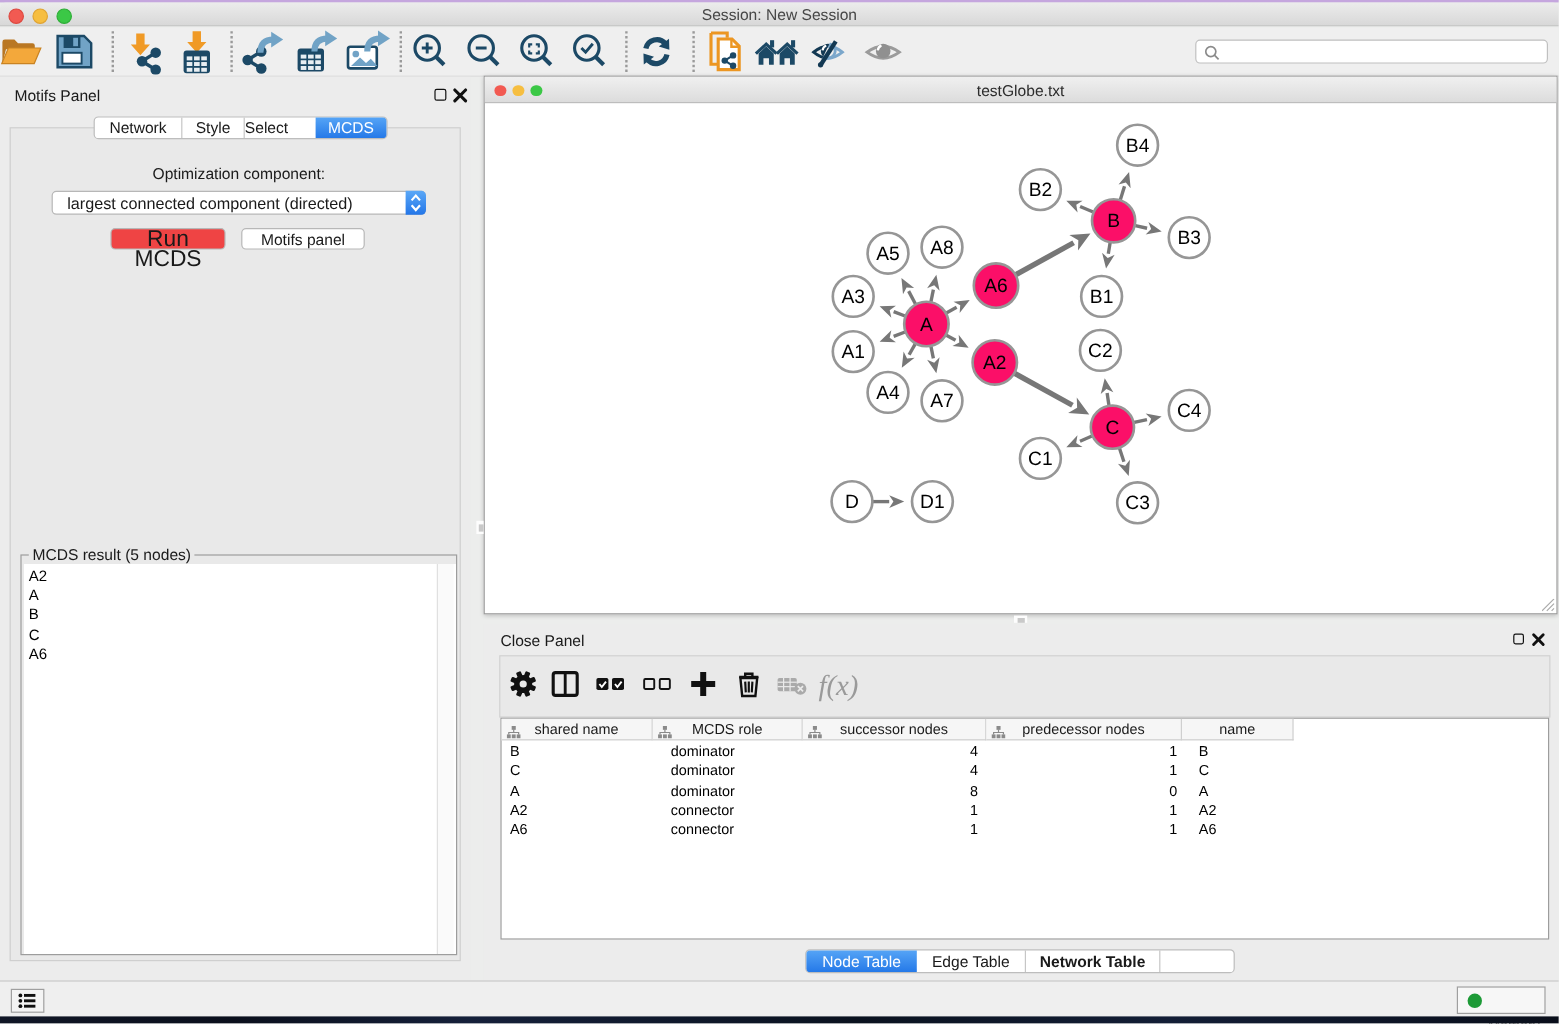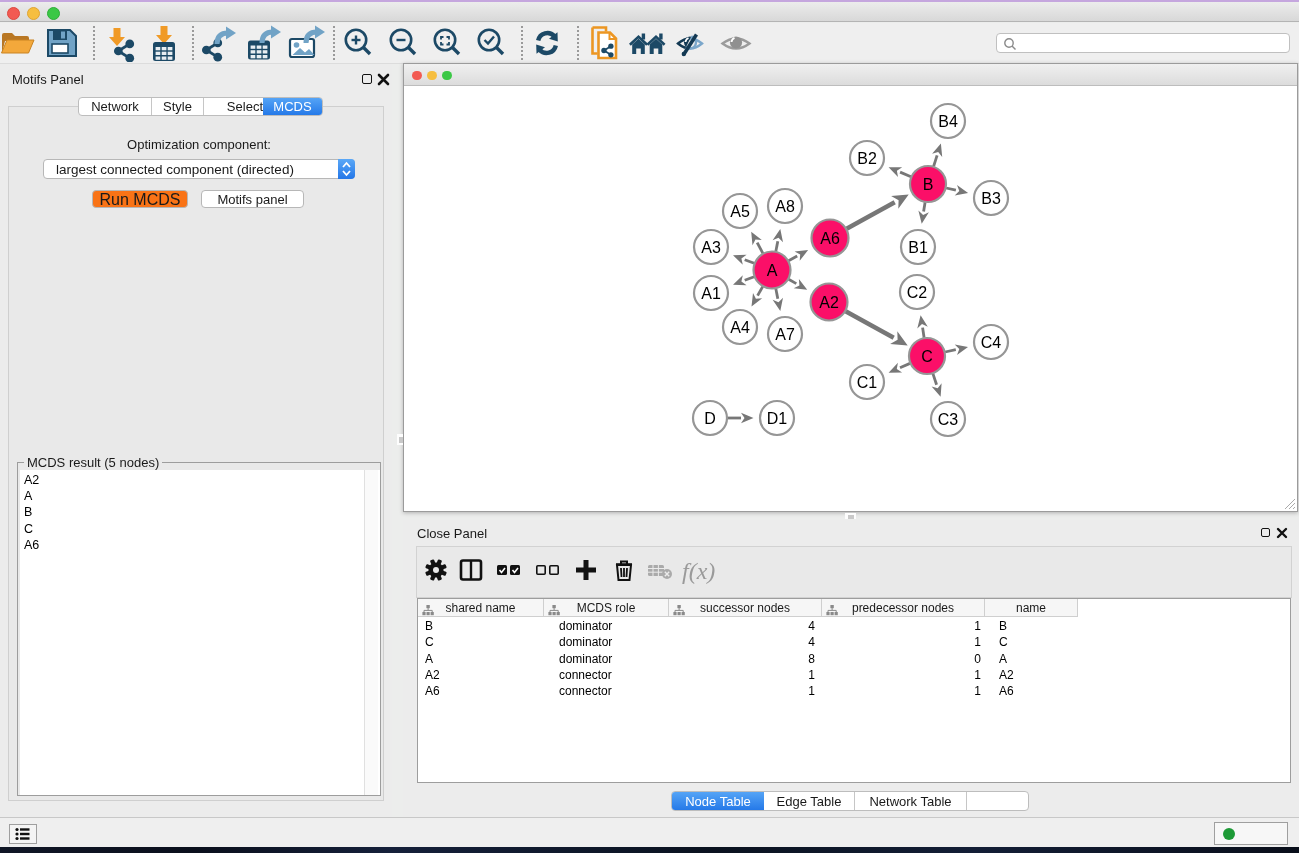--- a/index.html
+++ b/index.html
@@ -3,20 +3,21 @@
 * { margin:0; padding:0; box-sizing:border-box; }
 html,body { width:1299px; height:853px; overflow:hidden; font-family:"Liberation Sans",sans-serif; }
 body { position:relative; background:#ecedec; }
 .abs { position:absolute; }
 </style></head><body>
 <div class="abs" style="left:0;top:0;width:1299px;height:2px;background:#c5a6de;"></div>
 <div class="abs" style="left:0;top:2px;width:1299px;height:20px;background:linear-gradient(#ececec,#d8d8d8);border-bottom:1px solid #b4b4b4;border-radius:5px 5px 0 0;">
 <div class="abs" style="left:6.5px;top:5px;width:13px;height:13px;border-radius:50%;background:#f25a52;border:0.5px solid #dd4940;"></div>
 <div class="abs" style="left:26.5px;top:5px;width:13px;height:13px;border-radius:50%;background:#f6be40;border:0.5px solid #e0a432;"></div>
 <div class="abs" style="left:46.5px;top:5px;width:13px;height:13px;border-radius:50%;background:#3bc846;border:0.5px solid #2fae38;"></div>
+<div style="text-align:center;font-size:13px;color:#464646;padding-top:3px;">Session: New Session</div>
 </div>
 <div class="abs" style="left:0;top:23px;width:1299px;height:41px;background:#efefef;border-bottom:1px solid #dcdcdc;"></div>
 <div class="abs" style="left:-1.0px;top:24.0px;width:42px;height:38px;"><svg width="38" height="38" viewBox="0 0 38 38">
 <path d="M3 29 V11 q0-2 2-2 h8 l3 3 h12 q2 0 2 2 v3 H6 Z" fill="#b97723"></path>
 <path d="M2.5 29 L8 16 h27 l-5.5 13 Z" fill="#f3a83b" stroke="#c98322" stroke-width="1"></path>
 </svg></div>
 <div class="abs" style="left:43.0px;top:24.0px;width:42px;height:38px;"><svg width="38" height="38" viewBox="0 0 38 38">
 <path d="M5 6 h22 l6 6 v20 h-28 Z" fill="#71a3c6" stroke="#1c4966" stroke-width="2"></path>
 <rect x="10" y="6" width="14" height="10" fill="#1c4966"></rect>
 <rect x="18" y="7.5" width="4" height="7" fill="#71a3c6"></rect>
@@ -160,46 +161,47 @@
 <div class="abs" style="left:0;top:64px;width:392px;height:753px;background:#ececec;"></div>
 <div class="abs" style="left:12px;top:72px;font-size:13px;color:#1a1a1a;">Motifs Panel</div>
 <div class="abs" style="left:362px;top:74px;width:10px;height:10px;border:1.6px solid #111;border-radius:2px;"></div>
 <svg class="abs" style="left:377px;top:73px;" width="13" height="13" viewBox="0 0 13 13">
 <path d="M2 2 L11 11 M11 2 L2 11" stroke="#111" stroke-width="2.6" stroke-linecap="round"></path>
   </svg>
 <div class="abs" style="left:8px;top:106px;width:376px;height:695px;background:#e9e9e9;border:1px solid #cfcfcf;"></div>
 <div class="abs" style="left:78px;top:97px;width:245px;height:19px;display:flex;border:1px solid #bdbdbd;border-radius:4px;background:#fff;font-size:13px;color:#1a1a1a;">
 <div style="flex:0 0 73px;text-align:center;line-height:18px;border-right:1px solid #c6c6c6;">Network</div>
 <div style="flex:0 0 52px;text-align:center;line-height:18px;border-right:1px solid #c6c6c6;">Style</div>
-<div style="flex:0 0 59px;text-align:right;line-height:18px;">Select</div>
+<div style="flex:0 0 59px;text-align:left;line-height:18px;">Select</div>
 <div style="flex:1;text-align:center;line-height:18px;background:linear-gradient(#55a4f6,#2579e8);color:#fff;border-radius:0 3px 3px 0;">MCDS</div>
 </div>
 <div class="abs" style="left:0;top:137px;width:398px;text-align:center;font-size:13px;color:#1a1a1a;">Optimization component:</div>
 <div class="abs" style="left:43px;top:159px;width:312px;height:20px;background:#fff;border:1px solid #b7b7b7;border-radius:4px;">
 <div style="position:absolute;left:12px;top:2px;font-size:13.5px;color:#1a1a1a;">largest connected component (directed)</div>
 <div style="position:absolute;right:-1px;top:-1px;width:17px;height:20px;background:linear-gradient(#5ba8f7,#2376e8);border-radius:0 4px 4px 0;">
 <svg width="17" height="20" viewBox="0 0 17 20">
 <path d="M5 8 l3.5-4 l3.5 4" fill="none" stroke="#fff" stroke-width="1.8"></path>
 <path d="M5 12 l3.5 4 l3.5-4" fill="none" stroke="#fff" stroke-width="1.8"></path>
       </svg>
 </div>
   </div>
-<div class="abs" style="left:92px;top:190px;width:96px;height:18px;background:#f97316;border:1px solid #b7b7b7;border-radius:4px;text-align:center;font-size:16px;line-height:17px;color:#1a1a1a;">Run MCDS</div>
+<div class="abs" style="left:92px;top:190px;width:96px;height:18px;background:#ef4444;border:1px solid #b7b7b7;border-radius:4px;text-align:center;font-size:19px;line-height:17px;color:#1a1a1a;">Run MCDS</div>
 <div class="abs" style="left:201px;top:190px;width:103px;height:18px;background:#fff;border:1px solid #b7b7b7;border-radius:4px;text-align:center;font-size:13px;line-height:17px;color:#1a1a1a;">Motifs panel</div>
 <div class="abs" style="left:17px;top:462px;width:364px;height:334px;border:1px solid #9d9d9d;">
 <div style="position:absolute;left:6px;top:-8px;background:#e9e9e9;padding:0 3px;font-size:13px;color:#1a1a1a;">MCDS result (5 nodes)</div>
 <div style="position:absolute;left:2px;top:7px;width:360px;height:325px;background:#fff;"></div>
 <div style="position:absolute;left:346px;top:7px;width:14px;height:325px;background:#fafafa;border-left:1px solid #e0e0e0;"></div>
 <div style="position:absolute;left:6px;top:9px;font-size:12.5px;line-height:16.2px;color:#000;">A2<br>A<br>B<br>C<br>A6</div>
 </div>
 <div class="abs" style="left:403px;top:63px;width:895px;height:449px;background:#fff;border:1px solid #9b9b9b;box-shadow:0 1px 4px rgba(0,0,0,0.25);">
 <div style="position:absolute;left:0;top:0;width:100%;height:22px;background:linear-gradient(#f0f0f0,#dcdcdc);border-bottom:1px solid #bdbdbd;">
 <div style="position:absolute;left:8px;top:6.5px;width:9.5px;height:9.5px;border-radius:50%;background:#f25a52;"></div>
 <div style="position:absolute;left:23px;top:6.5px;width:9.5px;height:9.5px;border-radius:50%;background:#f6be40;"></div>
 <div style="position:absolute;left:38px;top:6.5px;width:9.5px;height:9.5px;border-radius:50%;background:#3bc846;"></div>
+<div style="text-align:center;font-size:13px;color:#2c2c2c;padding-top:4px;">testGlobe.txt</div>
 </div>
 <svg style="position:absolute;left:0;top:22px;" width="893" height="426" viewBox="403 85 893 426" font-family="Liberation Sans,sans-serif">
       <line x1="761.9" y1="252.3" x2="756.2" y2="241.6" stroke="#777777" stroke-width="2.8"></line>
       <polygon points="750.2,230.7 760.8,239.1 754.5,238.6 751.5,244.2" fill="#777777"></polygon>
       <line x1="774.8" y1="250.4" x2="776.8" y2="240.3" stroke="#777777" stroke-width="2.8"></line>
       <polygon points="779.3,228.0 782.0,241.3 777.5,236.8 771.6,239.2" fill="#777777"></polygon>
       <line x1="753.2" y1="262.3" x2="743.7" y2="258.7" stroke="#777777" stroke-width="2.8"></line>
       <polygon points="732.0,254.3 745.6,253.7 740.4,257.5 741.8,263.7" fill="#777777"></polygon>
       <line x1="753.2" y1="275.7" x2="743.7" y2="279.3" stroke="#777777" stroke-width="2.8"></line>
       <polygon points="732.0,283.7 741.8,274.3 740.4,280.5 745.6,284.3" fill="#777777"></polygon>
@@ -403,21 +405,21 @@
 <div class="abs" style="left:935px;top:667.9px;width:46px;text-align:right;font-size:12px;color:#000;">1</div>
 <div class="abs" style="left:999px;top:667.9px;font-size:12px;color:#000;">A2</div>
 <div class="abs" style="left:425px;top:684.2px;font-size:12px;color:#000;">A6</div>
 <div class="abs" style="left:559px;top:684.2px;font-size:12px;color:#000;">connector</div>
 <div class="abs" style="left:769px;top:684.2px;width:46px;text-align:right;font-size:12px;color:#000;">1</div>
 <div class="abs" style="left:935px;top:684.2px;width:46px;text-align:right;font-size:12px;color:#000;">1</div>
 <div class="abs" style="left:999px;top:684.2px;font-size:12px;color:#000;">A6</div>
 <div class="abs" style="left:671px;top:791px;width:358px;height:20px;display:flex;border:1px solid #bdbdbd;border-radius:4px;background:#fff;font-size:13px;color:#1a1a1a;">
 <div style="flex:0 0 92px;text-align:center;line-height:19px;background:linear-gradient(#55a4f6,#2579e8);color:#fff;border-radius:3px 0 0 3px;">Node Table</div>
 <div style="flex:0 0 91px;text-align:center;line-height:19px;border-right:1px solid #c6c6c6;">Edge Table</div>
-<div style="flex:0 0 112px;text-align:center;line-height:19px;border-right:1px solid #c6c6c6;">Network Table</div>
+<div style="flex:0 0 112px;text-align:center;line-height:19px;border-right:1px solid #c6c6c6;font-weight:bold;">Network Table</div>
 <div style="flex:1;text-align:center;line-height:19px;margin-top:32px;">Motifs</div>
 </div>
 <div class="abs" style="left:0;top:817px;width:1299px;height:31px;background:#efefef;border-top:1px solid #c8c8c8;"></div>
 <div class="abs" style="left:9px;top:824px;width:28px;height:20px;background:#f4f4f4;border:1px solid #9f9f9f;">
 <svg width="26" height="18" viewBox="0 0 26 18">
 <g fill="#111">
         <circle cx="7" cy="4.5" r="1.6"></circle>
         <circle cx="7" cy="9" r="1.6"></circle>
         <circle cx="7" cy="13.5" r="1.6"></circle>
 <rect x="10" y="3.3" width="9.5" height="2.4"></rect>

